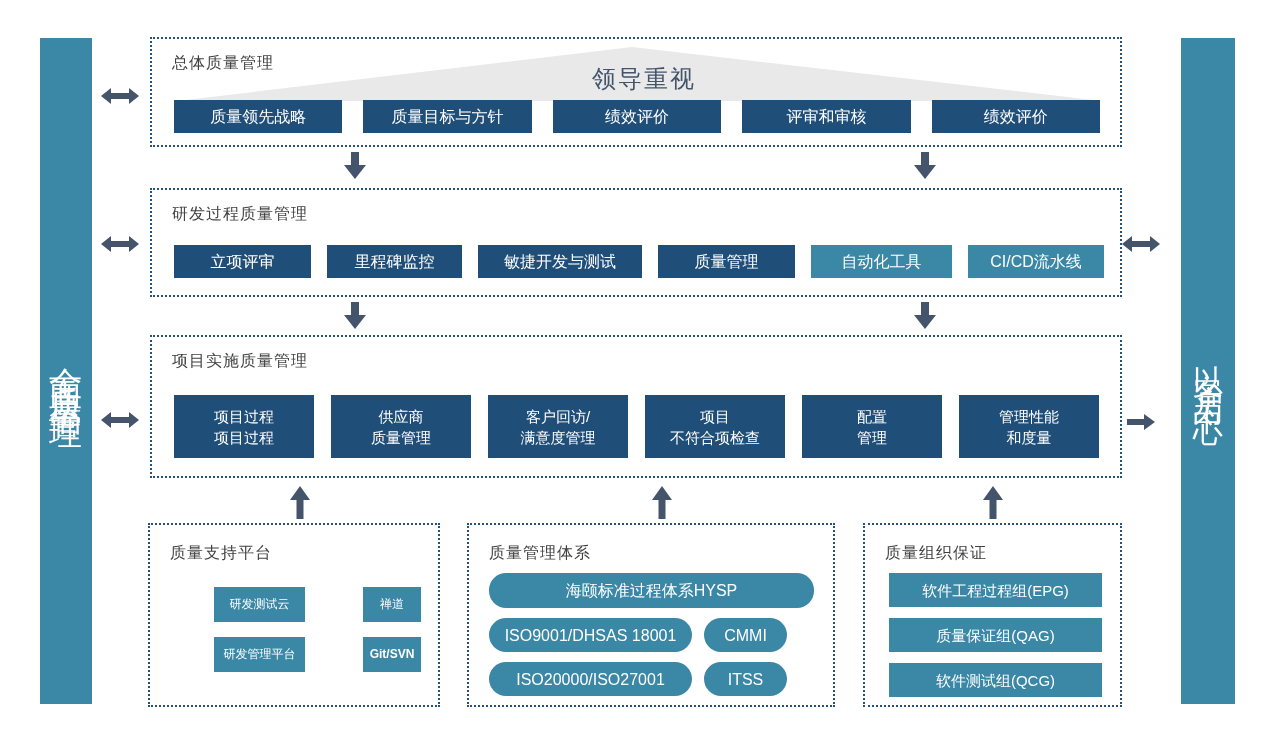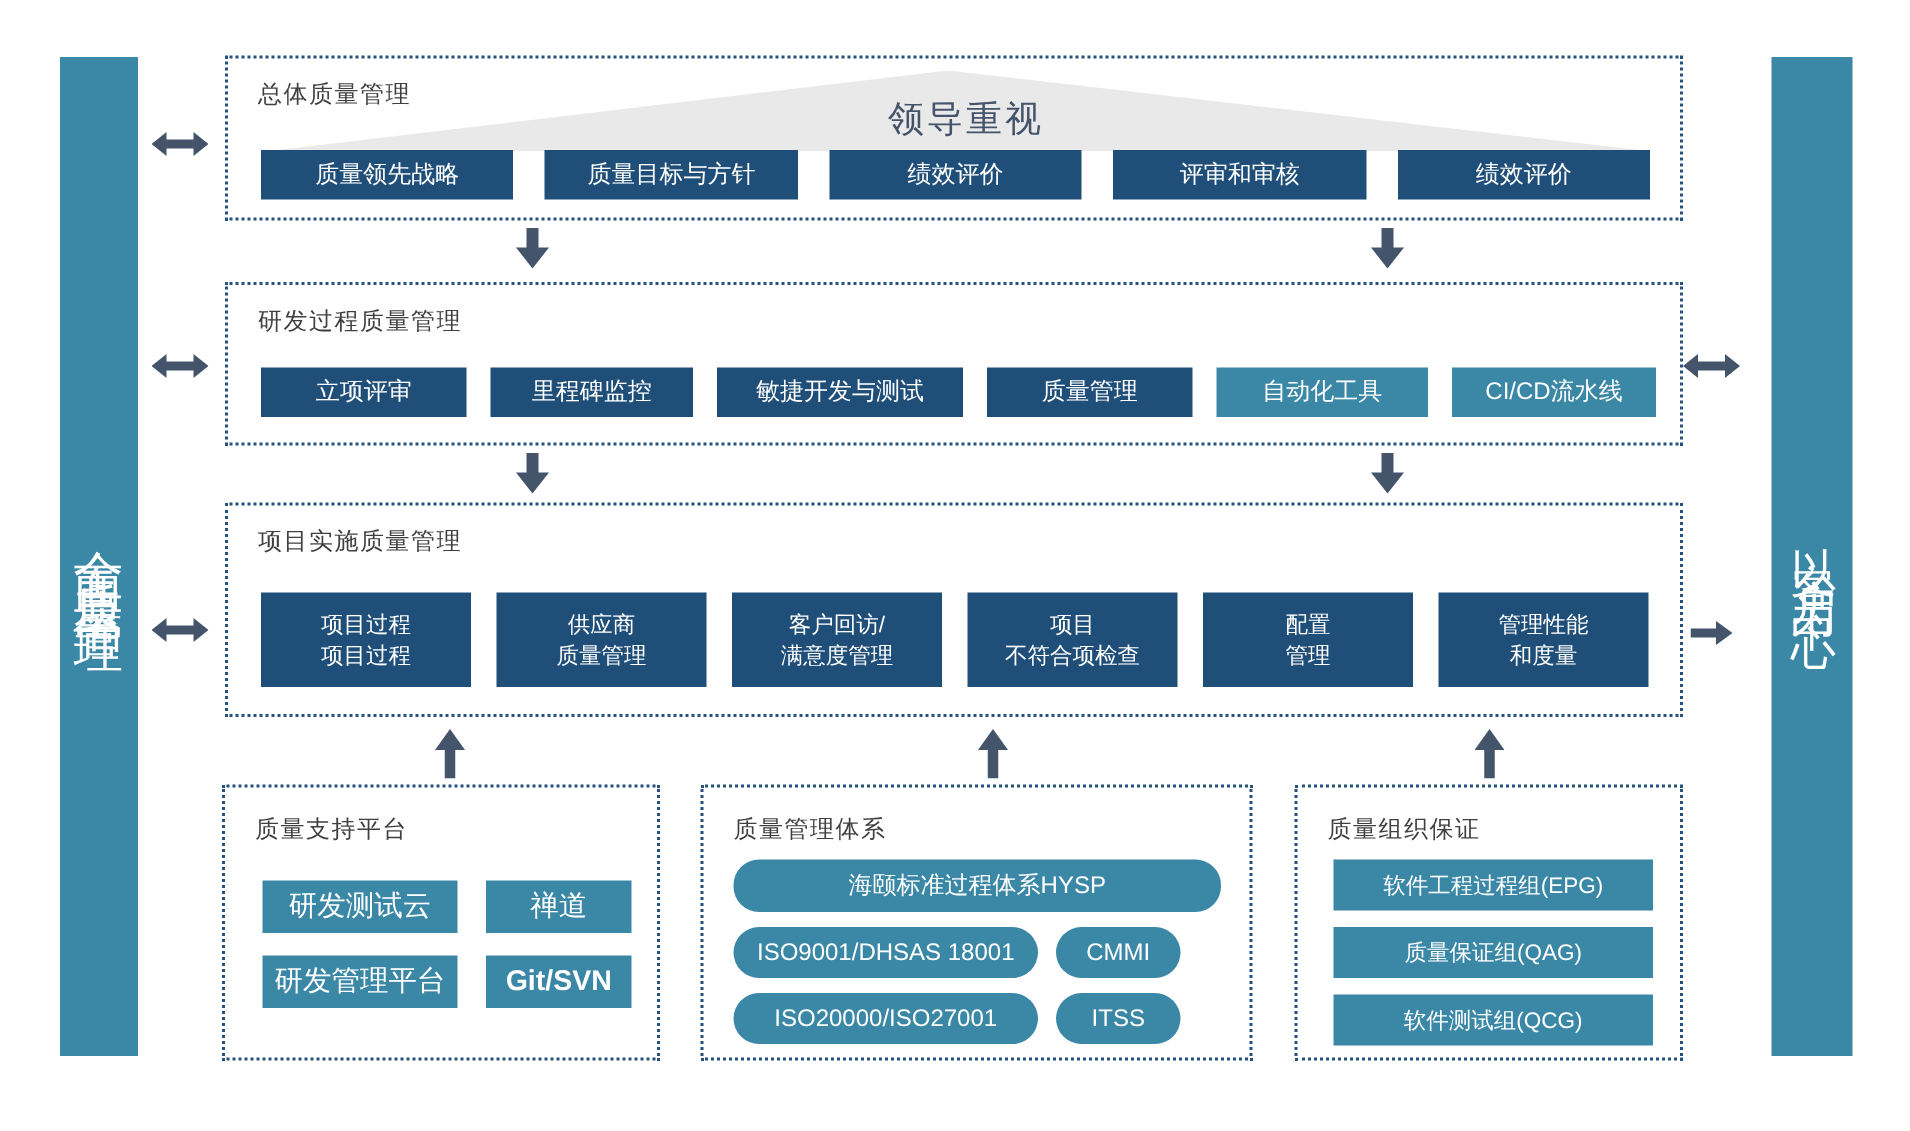--- a/index.html
+++ b/index.html
@@ -52,21 +52,21 @@
   .row2-btns .btn:nth-child(3){width:164px;}
   .row2-btns .btn:nth-child(4){width:137px;}
   .row2-btns .btn:nth-child(5){width:141px;}
   .row2-btns .btn:nth-child(6){width:136px;}
   .row3-btns{left:22px;bottom:18px;gap:17px;}
   .row3-btns .btn{width:140px;height:63px;font-size:15px;}
 
   
   .platform-grid{position:absolute;left:25px;top:62px;display:grid;
                  grid-template-columns:130px 97px;column-gap:19px;row-gap:15px;}
-  .platform-grid .btn{background:var(--teal);height:35px;font-size:19px;}
+  .platform-grid .btn{background:var(--teal);height:35px;font-size:12px;margin-left:39px;}
 
   
   .sys-wide{position:absolute;left:20px;top:48px;width:325px;height:35px;}
   .sys-row{position:absolute;left:20px;display:flex;gap:12px;}
   .sys-row1{top:93px;}
   .sys-row2{top:137px;}
   .sys-row .btn{height:34px;}
   .sys-row .btn.w-big{width:203px;}
   .sys-row .btn.w-small{width:83px;}
   .box-system .btn{background:var(--teal);font-size:16px;border-radius:17px;}

